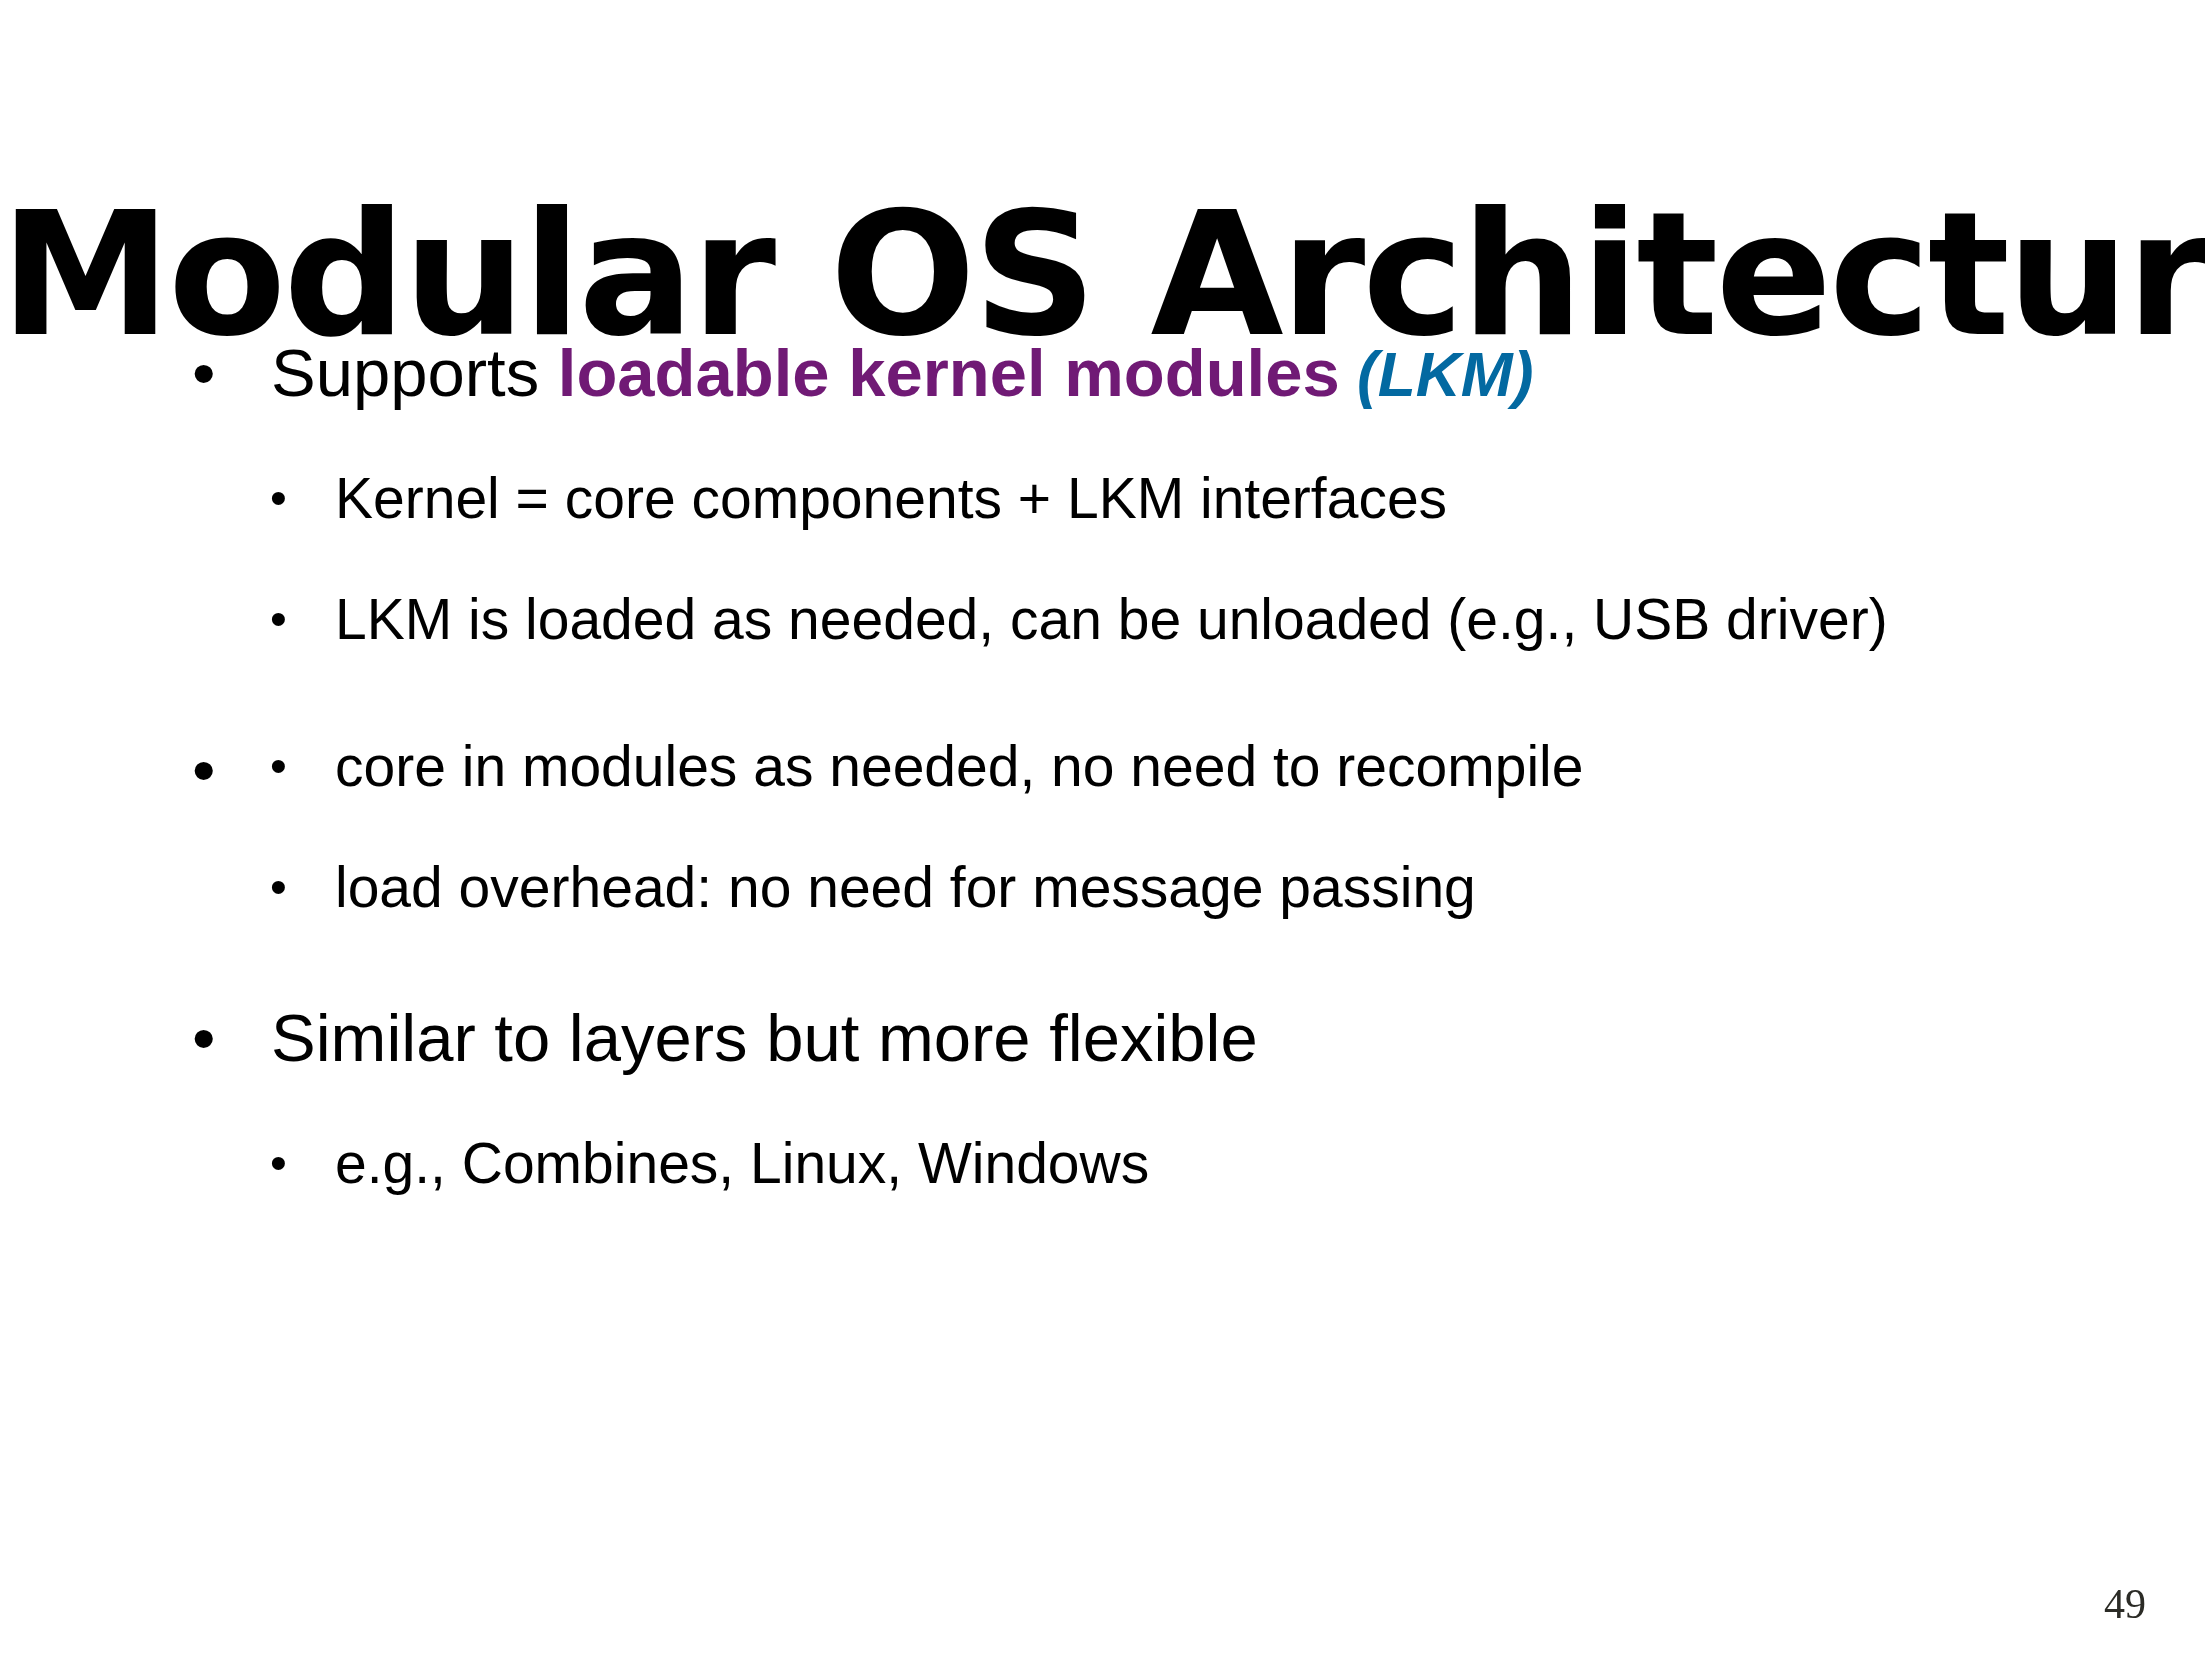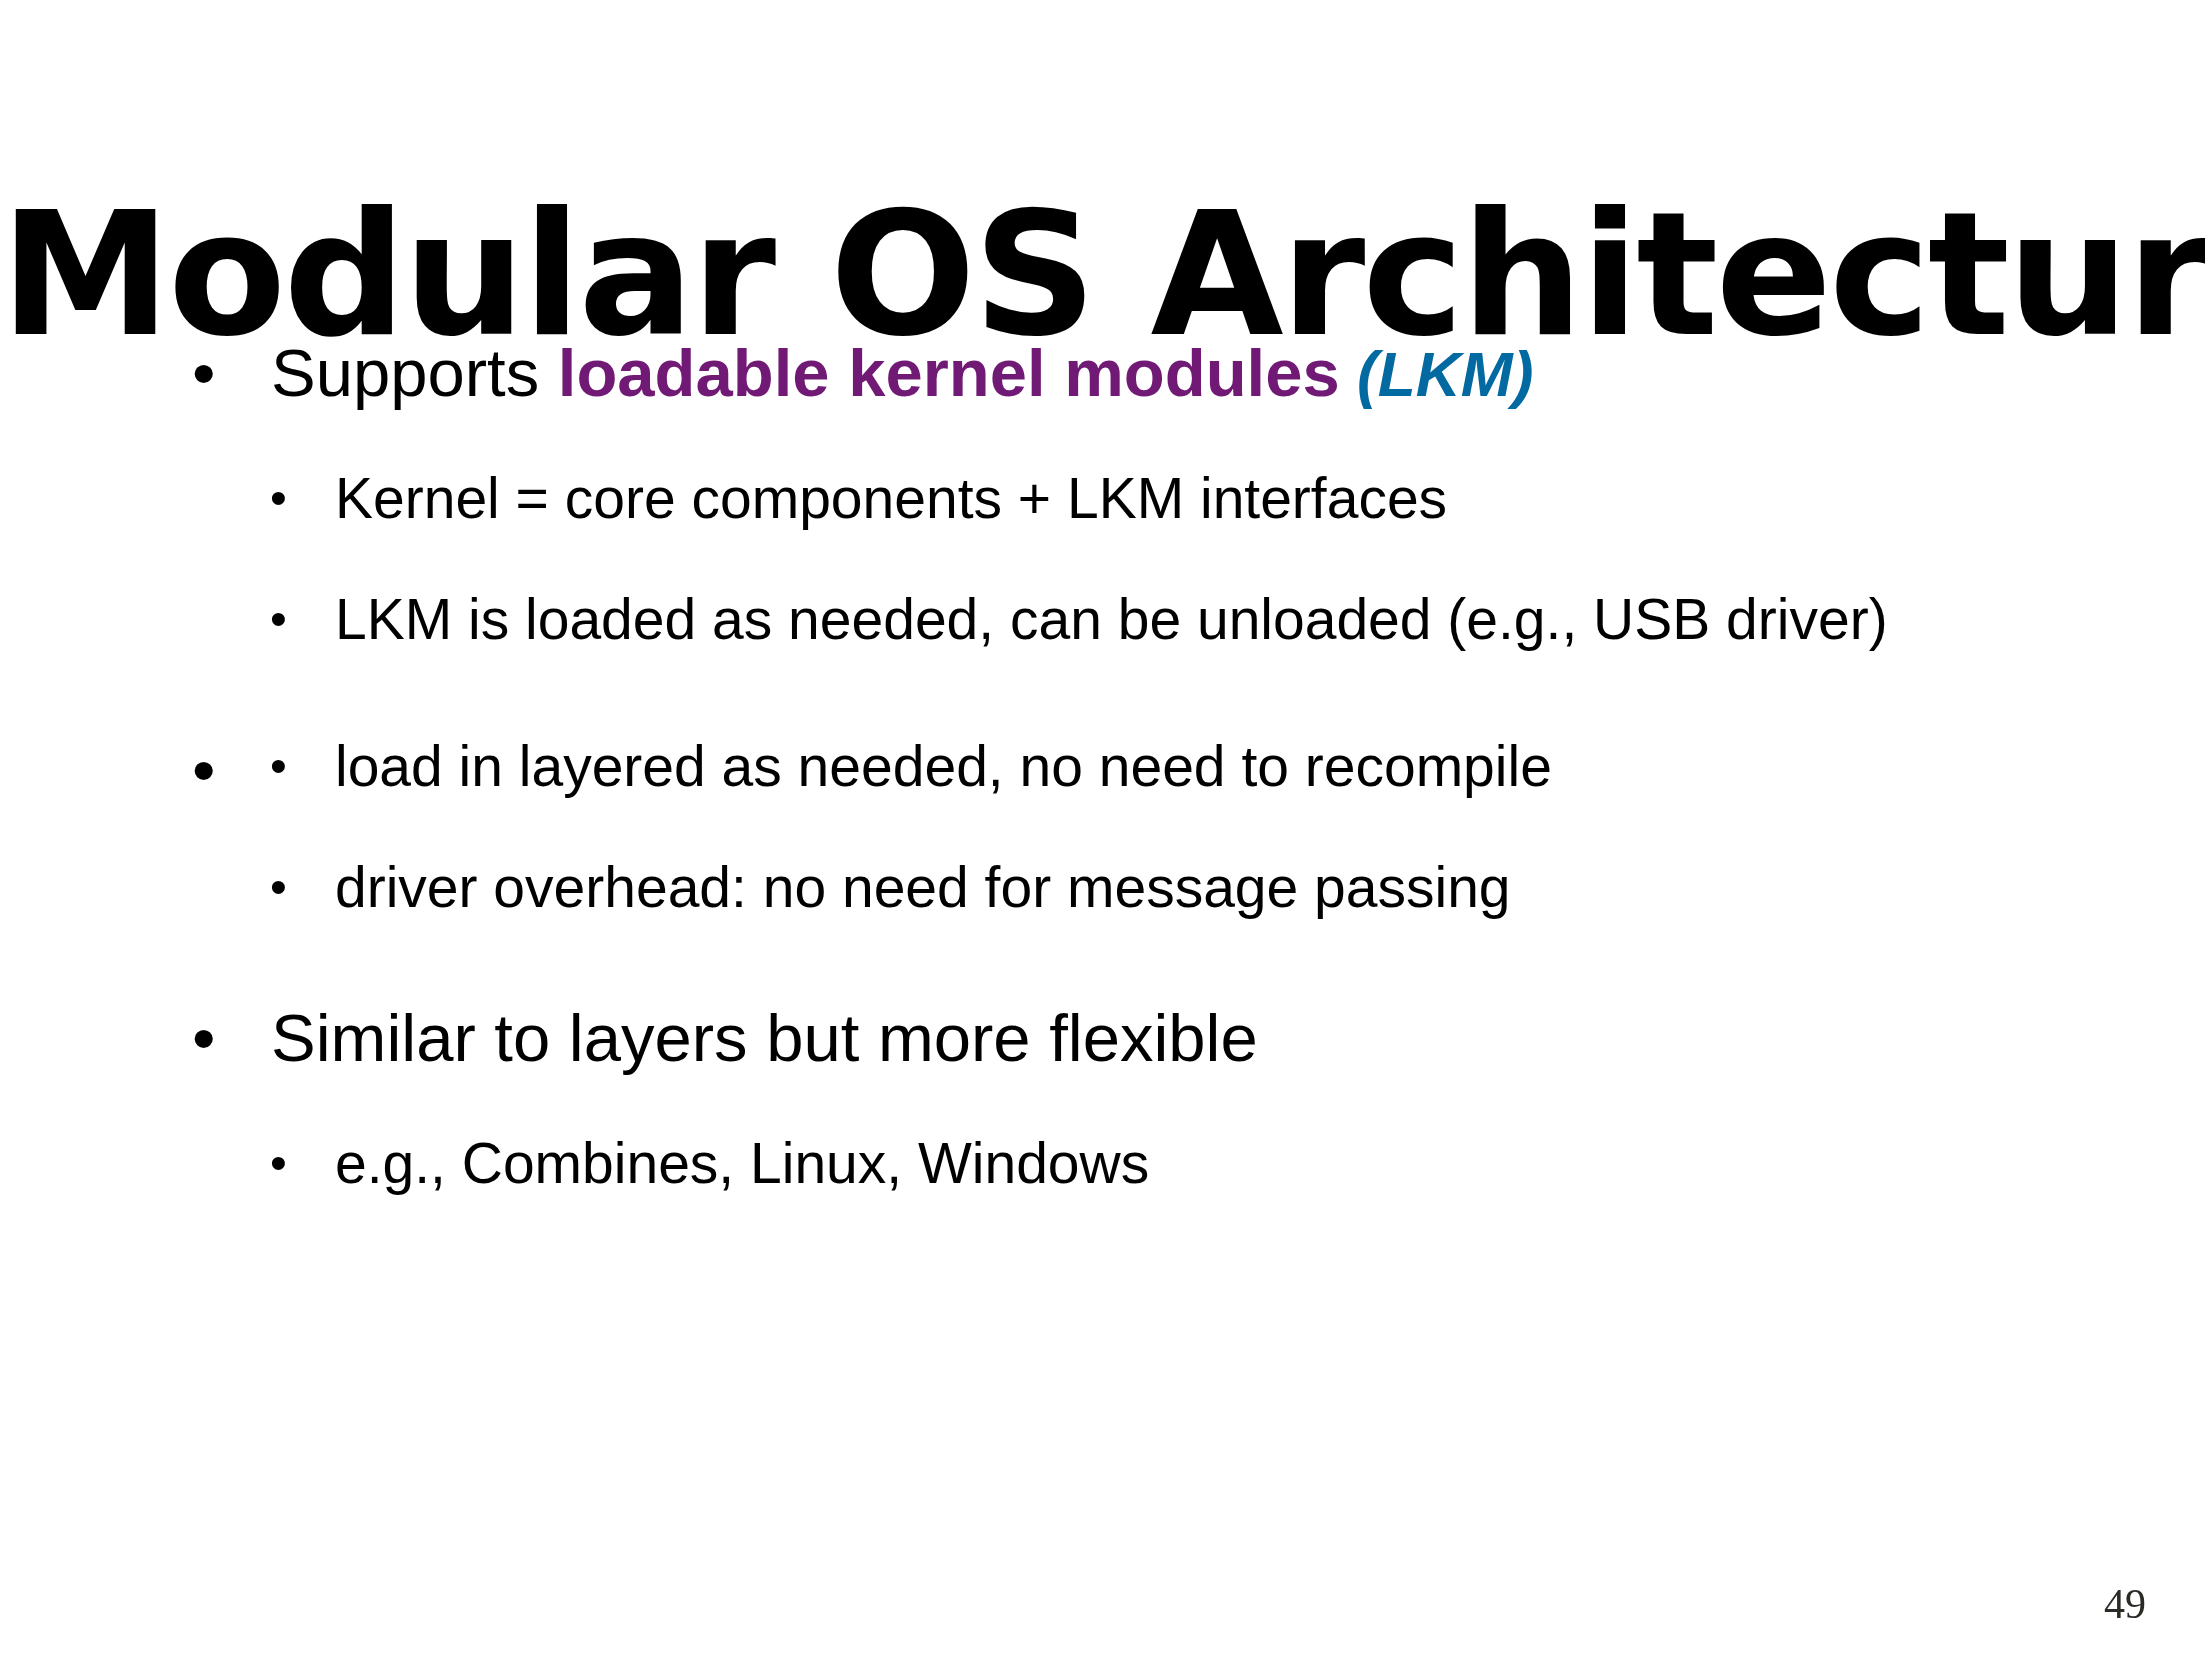--- a/index.html
+++ b/index.html
@@ -143,26 +143,26 @@
       <span class="marker">•</span>
       <span>LKM is loaded as needed, can be unloaded (e.g., USB driver)</span>
     </div>
 
     <div class="bullet-row lvl1">
       <span class="marker">•</span>
     </div>
 
     <div class="bullet-row lvl2 gap-before-group">
       <span class="marker">•</span>
-      <span>load in layered as needed, no need to recompile</span>
+      <span>core in modules as needed, no need to recompile</span>
     </div>
 
     <div class="bullet-row lvl2 gap-after-group">
       <span class="marker">•</span>
-      <span>driver overhead: no need for message passing</span>
+      <span>load overhead: no need for message passing</span>
     </div>
 
     <div class="bullet-row lvl1">
       <span class="marker">•</span>
       <span>Similar to layers but more flexible</span>
     </div>
 
     <div class="bullet-row lvl2 gap-before-group">
       <span class="marker">•</span>
       <span>e.g., Combines, Linux, Windows</span>

